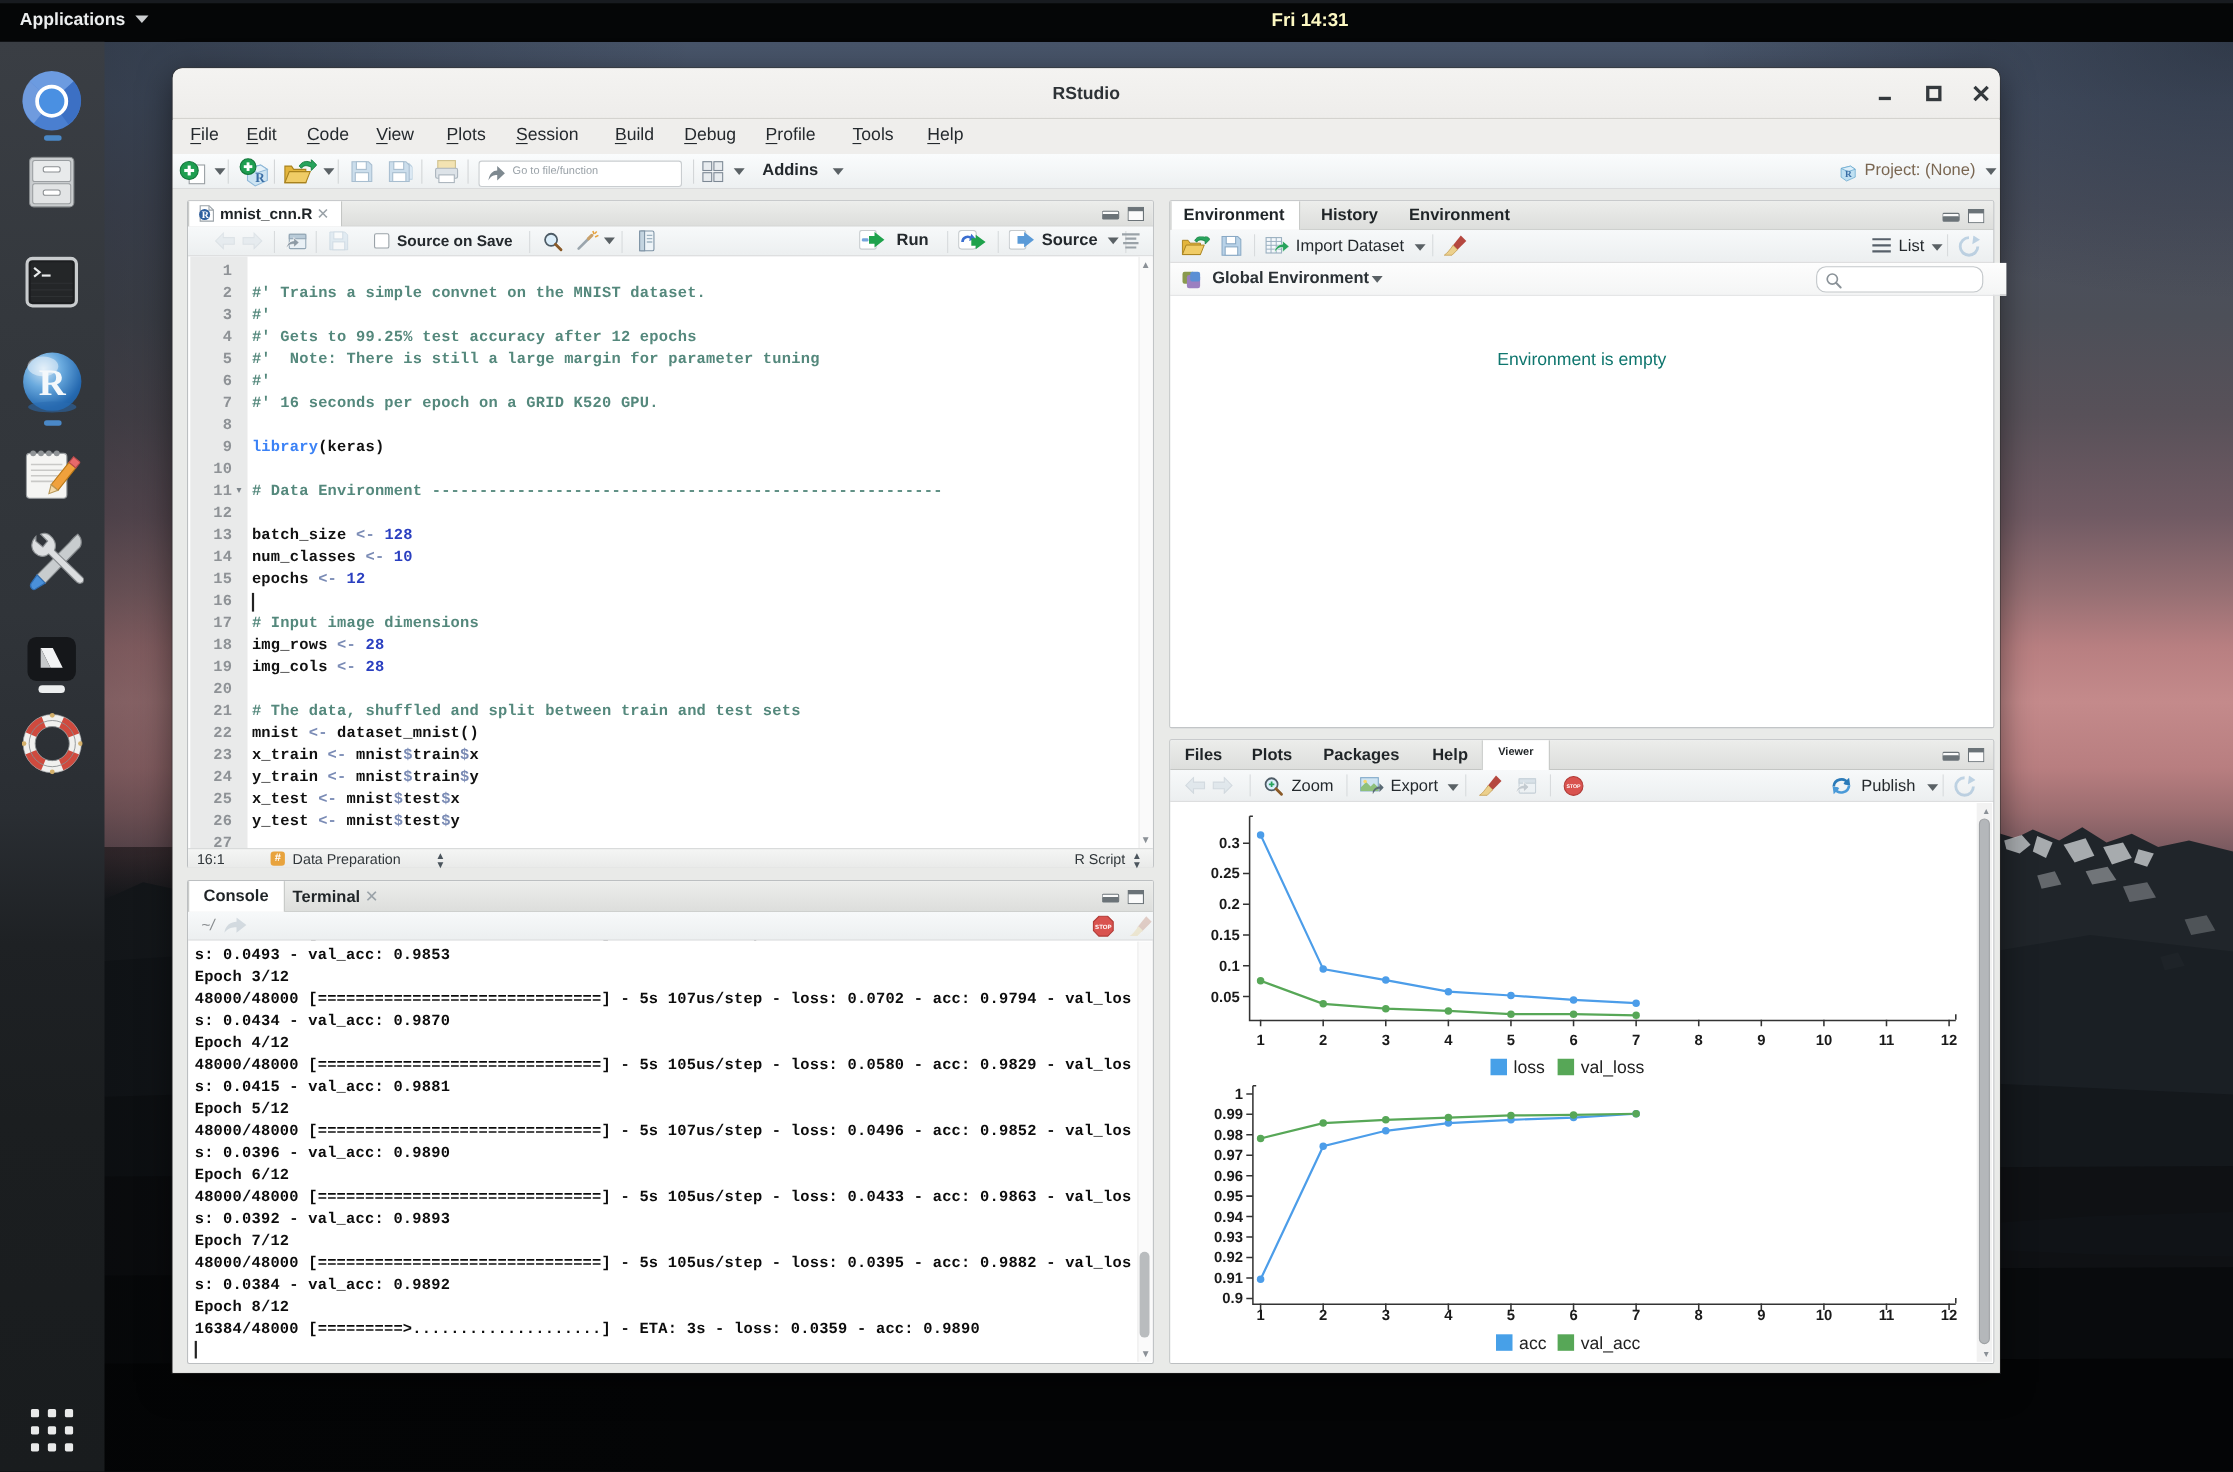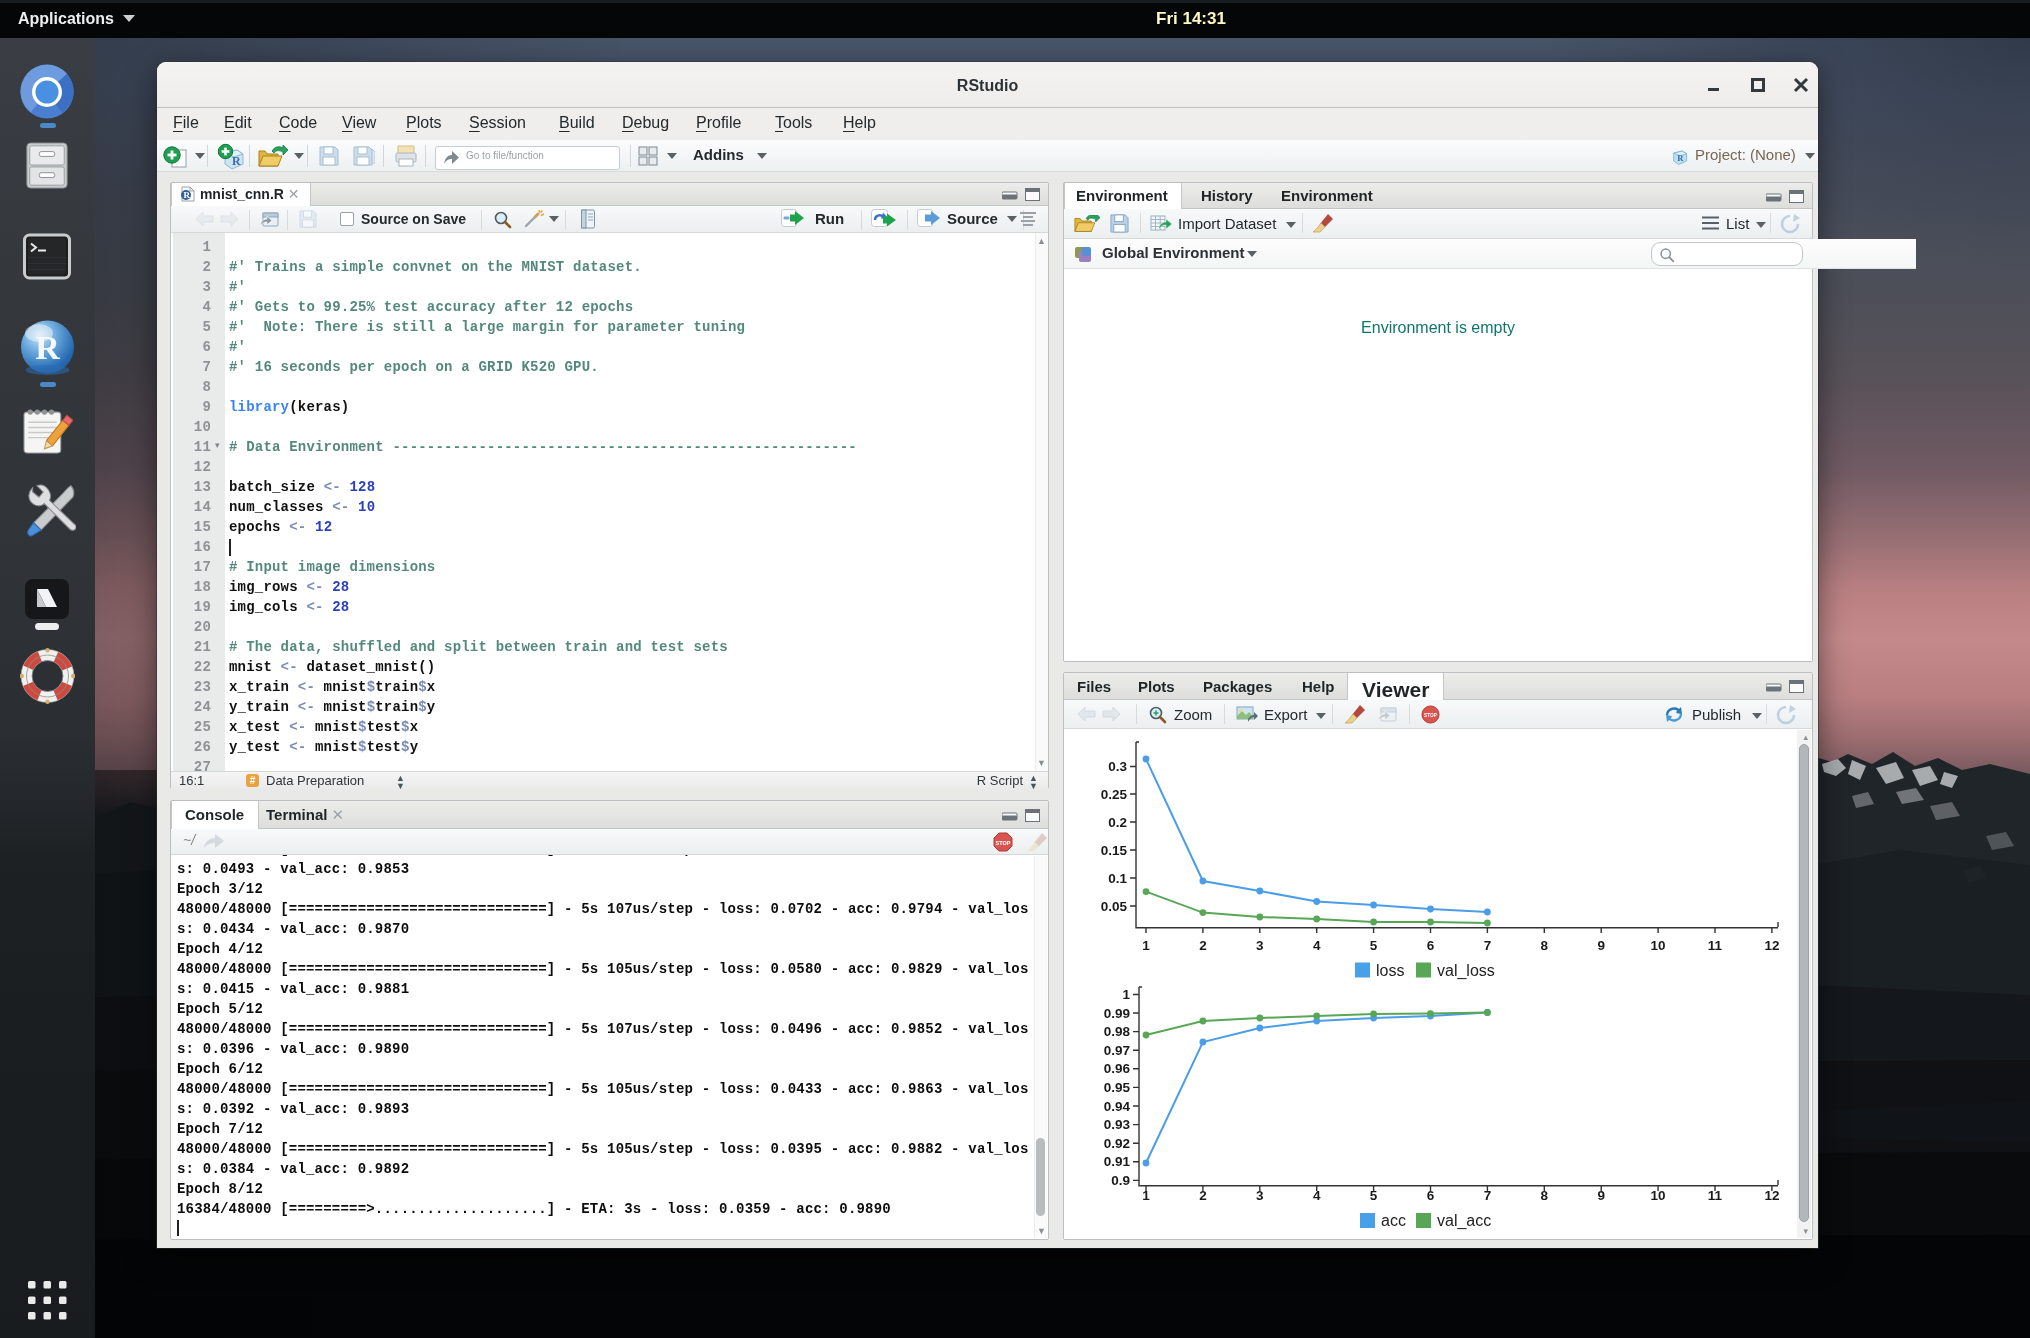--- a/index.html
+++ b/index.html
@@ -520,21 +520,21 @@
             </g>
           </svg>
         <div class="ab mtext" style="left:662px;top:6px;font-weight:normal;font-size:15px">List</div>
         <div class="ab arr" style="left:692px;top:13px"></div>
         <div class="sep2" style="left:706px"></div>
         <svg class="ab gr" style="left:716px;top:5px" width="20" height="20" viewBox="0 0 20 20">
             <path d="M10,2 A8,8 0 1 0 18,10" fill="none" stroke="#7fa8cc" stroke-width="2.6"></path>
             <path d="M14,0 L20,4 L13,8 Z" fill="#7fa8cc"></path>
           </svg>
       </div>
-      <div class="ab" style="left:0;top:56px;width:852px;height:30px;background:linear-gradient(#fdfdfd,#f4f5f5);border-bottom:1px solid #e0e2e3">
+      <div class="ab" style="left:0;top:56px;width:760px;height:30px;background:linear-gradient(#fdfdfd,#f4f5f5);border-bottom:1px solid #e0e2e3">
         <svg class="ab" style="left:10px;top:5px" width="20" height="20" viewBox="0 0 20 20">
           <rect x="1" y="3" width="11" height="11" rx="2" fill="#8a9a4e"></rect>
           <rect x="5" y="6" width="12" height="12" rx="2" fill="#9b7fc0"></rect>
           <rect x="8" y="3" width="9" height="9" rx="2" fill="#5b8fd4"></rect>
         </svg>
         <div class="ab" style="left:38px;top:5px;color:#2b3135;font-size:15px;font-weight:bold">Global Environment</div>
         <div class="ab arr" style="left:183px;top:12px"></div>
         <div class="ab" style="left:587px;top:3px;width:152px;height:24px;background:#fff;border:1px solid #c3c7ca;border-radius:9px">
           <svg class="ab" style="left:7px;top:4px" width="16" height="16" viewBox="0 0 19 19">
               <circle cx="8" cy="8" r="5.5" fill="none" stroke="#8a9298" stroke-width="1.8"></circle>
@@ -545,21 +545,21 @@
       <div class="ab" style="left:0;top:86px;width:748px;height:392px;background:#fff">
         <div class="ab" style="left:0;right:0;top:50px;text-align:center;color:#0f766e;font-size:16px">Environment is empty</div>
       </div>
     </div>
     <div class="pane" id="viewpane" style="left:906px; top:500px; width:750px; height:568px;">
       <div class="tabbar" style="height:27px">
         <div class="tab" style="left:0;height:27px;padding:5px 13px 0 13px;font-size:15px">Files</div>
         <div class="tab" style="left:61px;height:27px;padding:5px 13px 0 13px;font-size:15px">Plots</div>
         <div class="tab" style="left:126px;height:27px;padding:5px 13px 0 13px;font-size:15px">Packages</div>
         <div class="tab" style="left:225px;height:27px;padding:5px 13px 0 13px;font-size:15px">Help</div>
-        <div class="tab active" style="left:283px;height:27px;padding:5px 14px 0 14px;font-size:21px">Viewer</div>
+        <div class="tab active" style="left:283px;height:27px;padding:5px 14px 0 14px;font-size:10px">Viewer</div>
         <svg class="ab" style="right:30px;top:8px" width="16" height="11" viewBox="0 0 16 11">
             <rect x="0" y="3" width="15" height="7" rx="1" fill="#fbfbfb" stroke="#6b7378"></rect>
             <rect x="0" y="5.5" width="15" height="4.5" rx="1" fill="#6b7378"></rect>
           </svg>
         <svg class="ab" style="right:8px;top:7px" width="15" height="13" viewBox="0 0 15 13">
             <rect x="0.5" y="0.5" width="14" height="12" fill="#fbfbfb" stroke="#6b7378"></rect>
             <rect x="0.5" y="0.5" width="14" height="3.5" fill="#6b7378"></rect>
           </svg>
       </div>
       <div class="ptb" style="top:27px;height:29px">

